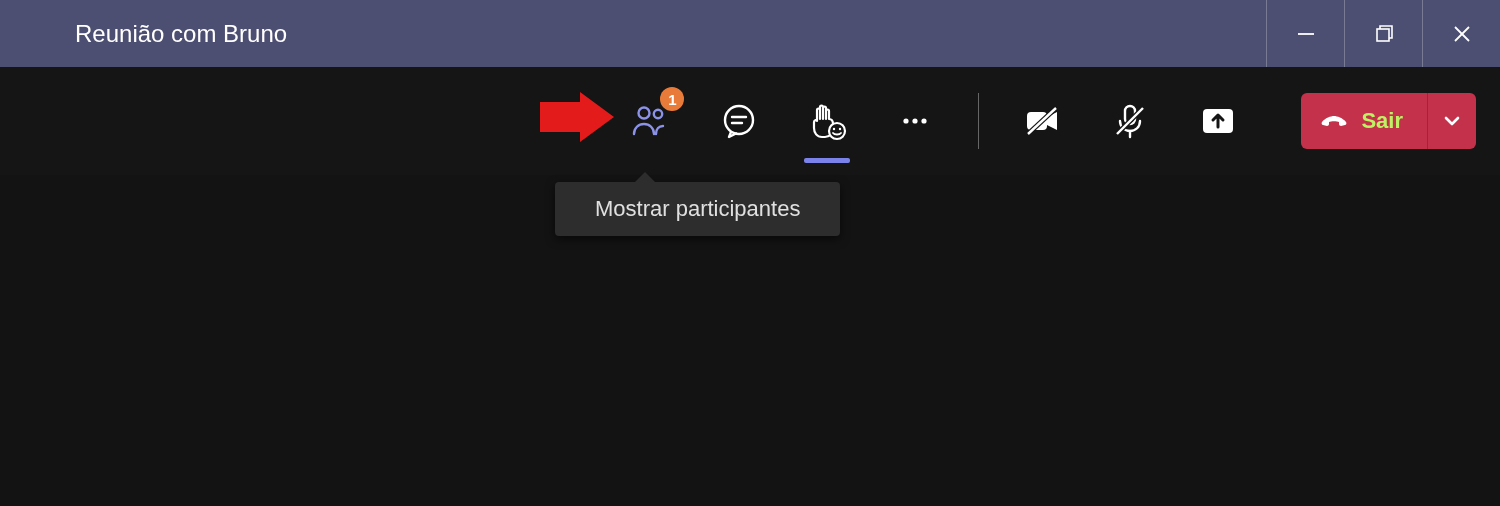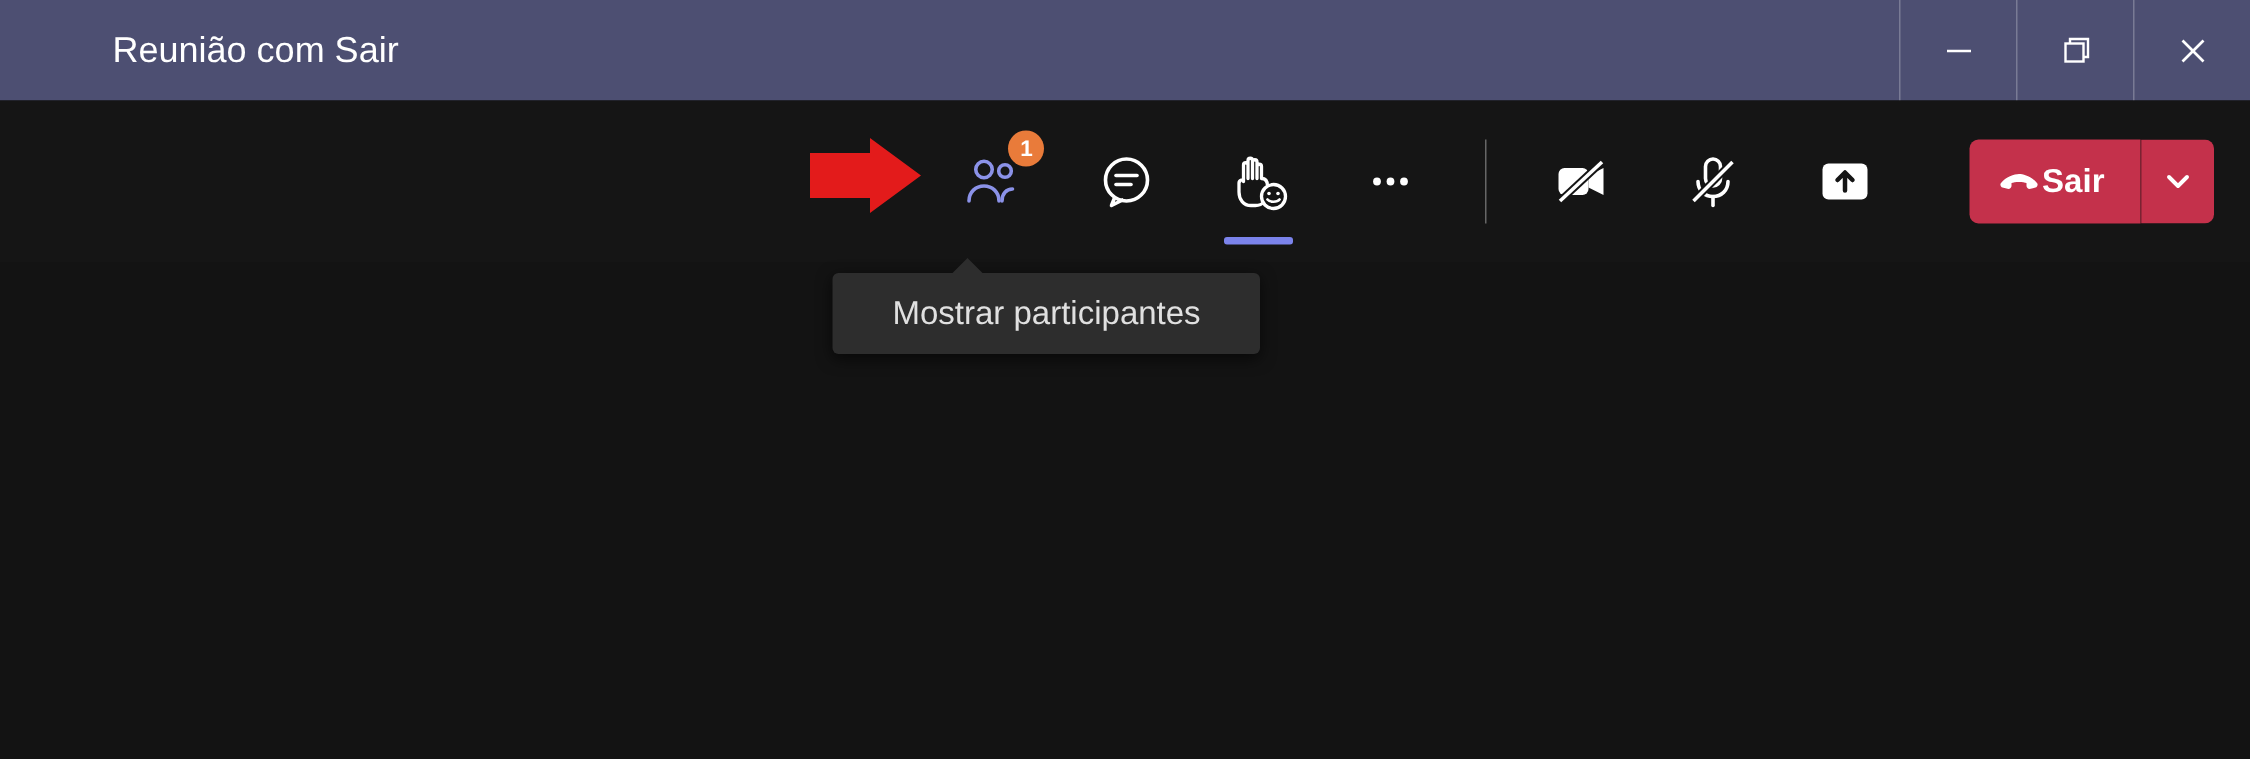--- a/index.html
+++ b/index.html
@@ -100,25 +100,26 @@
     justify-content: center;
   }
 
   
   .leave-group {
     display: flex;
     margin-left: 20px;
   }
   .leave-main {
     background: #c4314b;
-    color: #ffffff;
+    color: #bef264;
     height: 56px;
     padding: 0 24px 0 18px;
     display: flex;
     align-items: center;
+    gap: 12px;
     font-size: 22px;
     font-weight: 600;
     border-radius: 6px 0 0 6px;
   }
   .leave-drop {
     background: #c4314b;
     width: 48px;
     height: 56px;
     display: flex;
     align-items: center;
@@ -162,21 +163,21 @@
   
   .content {
     height: calc(506px - 67px - 108px);
     background: #131313;
   }
 </style>
 </head>
 <body>
 
 <div class="titlebar">
-  <span class="titlebar-title">Reunião com Sair</span>
+  <span class="titlebar-title">Reunião com Bruno</span>
   <div class="window-controls">
     <div class="win-btn">
       <svg width="22" height="22" viewBox="0 0 22 22">
           <line x1="3" y1="11" x2="19" y2="11" stroke="#fff" stroke-width="1.8"></line>
         </svg>
     </div>
     <div class="win-btn">
       <svg width="22" height="22" viewBox="0 0 22 22">
         <rect x="4" y="6" width="12" height="12" fill="none" stroke="#fff" stroke-width="1.6"></rect>
         <polyline points="7,6 7,3 19,3 19,15 16,15" fill="none" stroke="#fff" stroke-width="1.6"></polyline>

